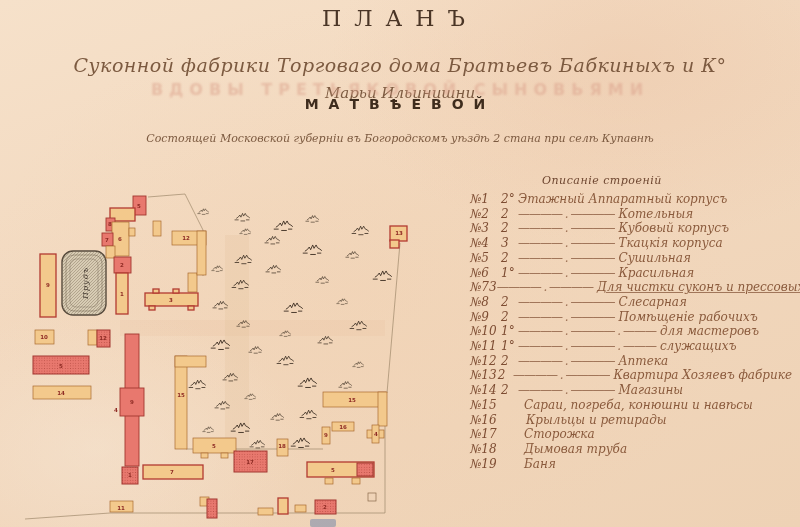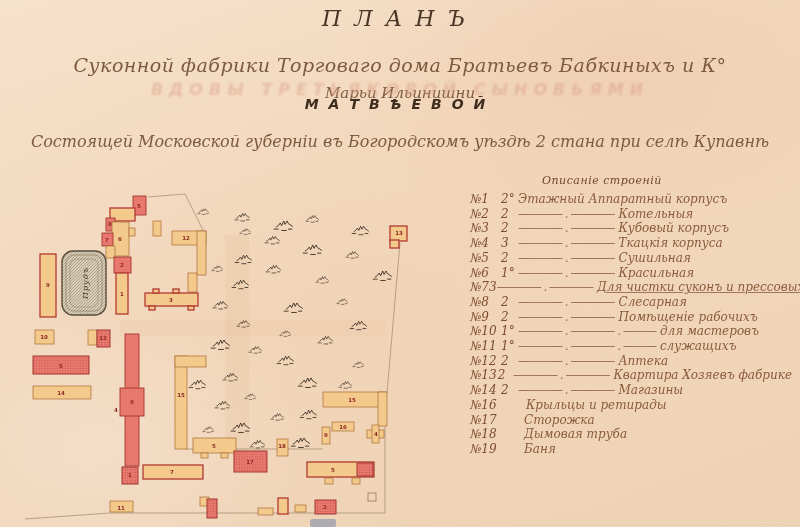--- a/index.html
+++ b/index.html
@@ -6,42 +6,42 @@
   body{
     width:800px;height:527px;overflow:hidden;position:relative;
     font-family:"DejaVu Serif", serif;
     background:
       radial-gradient(ellipse 420px 260px at 78% 12%, rgba(233,190,158,.35), rgba(0,0,0,0) 70%),
       radial-gradient(ellipse 300px 200px at 12% 85%, rgba(246,230,212,.5), rgba(0,0,0,0) 70%),
       radial-gradient(ellipse 500px 380px at 45% 55%, rgba(240,205,170,.28), rgba(0,0,0,0) 75%),
       linear-gradient(160deg,#f6e1ca 0%, #f2d8be 45%, #eed2b5 100%);
   }
   .abs{position:absolute;}
-  .ctr{left:0;width:800px;text-align:center;font-style:italic;}
+  .ctr{left:0;width:800px;text-align:center;}
   .title{
     top:6px;font-size:22px;letter-spacing:13px;color:#4a3526;
     font-family:"DejaVu Serif",serif;
   }
   .script1{
     top:54px;font-size:19px;font-style:italic;color:#7c5a40;letter-spacing:.5px;
   }
   .script2{
     top:84px;font-size:15px;font-style:italic;color:#7c5a40;
   }
   .bleed{
     top:80px;font-size:16px;font-weight:bold;letter-spacing:6px;
     color:#dca38d;opacity:.55;filter:blur(1.2px);
     font-family:"DejaVu Sans",sans-serif;
   }
   .owner{
     top:96px;font-size:14px;font-weight:bold;letter-spacing:10px;color:#3e2c1d;
     font-family:"DejaVu Sans",sans-serif;
   }
   .script3{
-    top:132px;font-size:16px;font-style:italic;color:#7c5a40;
+    top:132px;font-size:11px;font-style:italic;color:#7c5a40;
   }
   #map{left:25px;top:180px;width:450px;height:347px;}
   #legend{left:470px;top:174px;width:322px;color:#8a5a3c;}
   #legend .hdr{
     margin-left:72px;font-style:italic;font-size:11px;color:#6e4630;letter-spacing:.5px;
     margin-bottom:5px;
   }
   .lrow{display:flex;align-items:baseline;font-style:italic;font-size:12px;line-height:14.7px;white-space:nowrap;}
   .lnum{width:31px;color:#7d4c32;}
   .lst{width:17px;color:#7d4c32;}
@@ -379,20 +379,25 @@
         <span class="lld">———— . ————</span>
         <span class="lname">Квартира Хозяевъ фабрике</span>
       </div>
       <div class="lrow">
         <span class="lnum">№14</span>
         <span class="lst">2</span>
         <span class="lld">———— . ————</span>
         <span class="lname">Магазины</span>
       </div>
       <div class="lrow">
+        <span class="lnum">№15</span>
+        <span class="lst"></span>
+        <span class="lname" style="margin-left: 6px;">Сараи, погреба, конюшни и навѣсы</span>
+      </div>
+      <div class="lrow">
         <span class="lnum">№16</span>
         <span class="lst"></span>
         <span class="lname" style="margin-left: 8px;">Крыльцы и ретирады</span>
       </div>
       <div class="lrow">
         <span class="lnum">№17</span>
         <span class="lst"></span>
         <span class="lname" style="margin-left: 6px;">Сторожка</span>
       </div>
       <div class="lrow">

